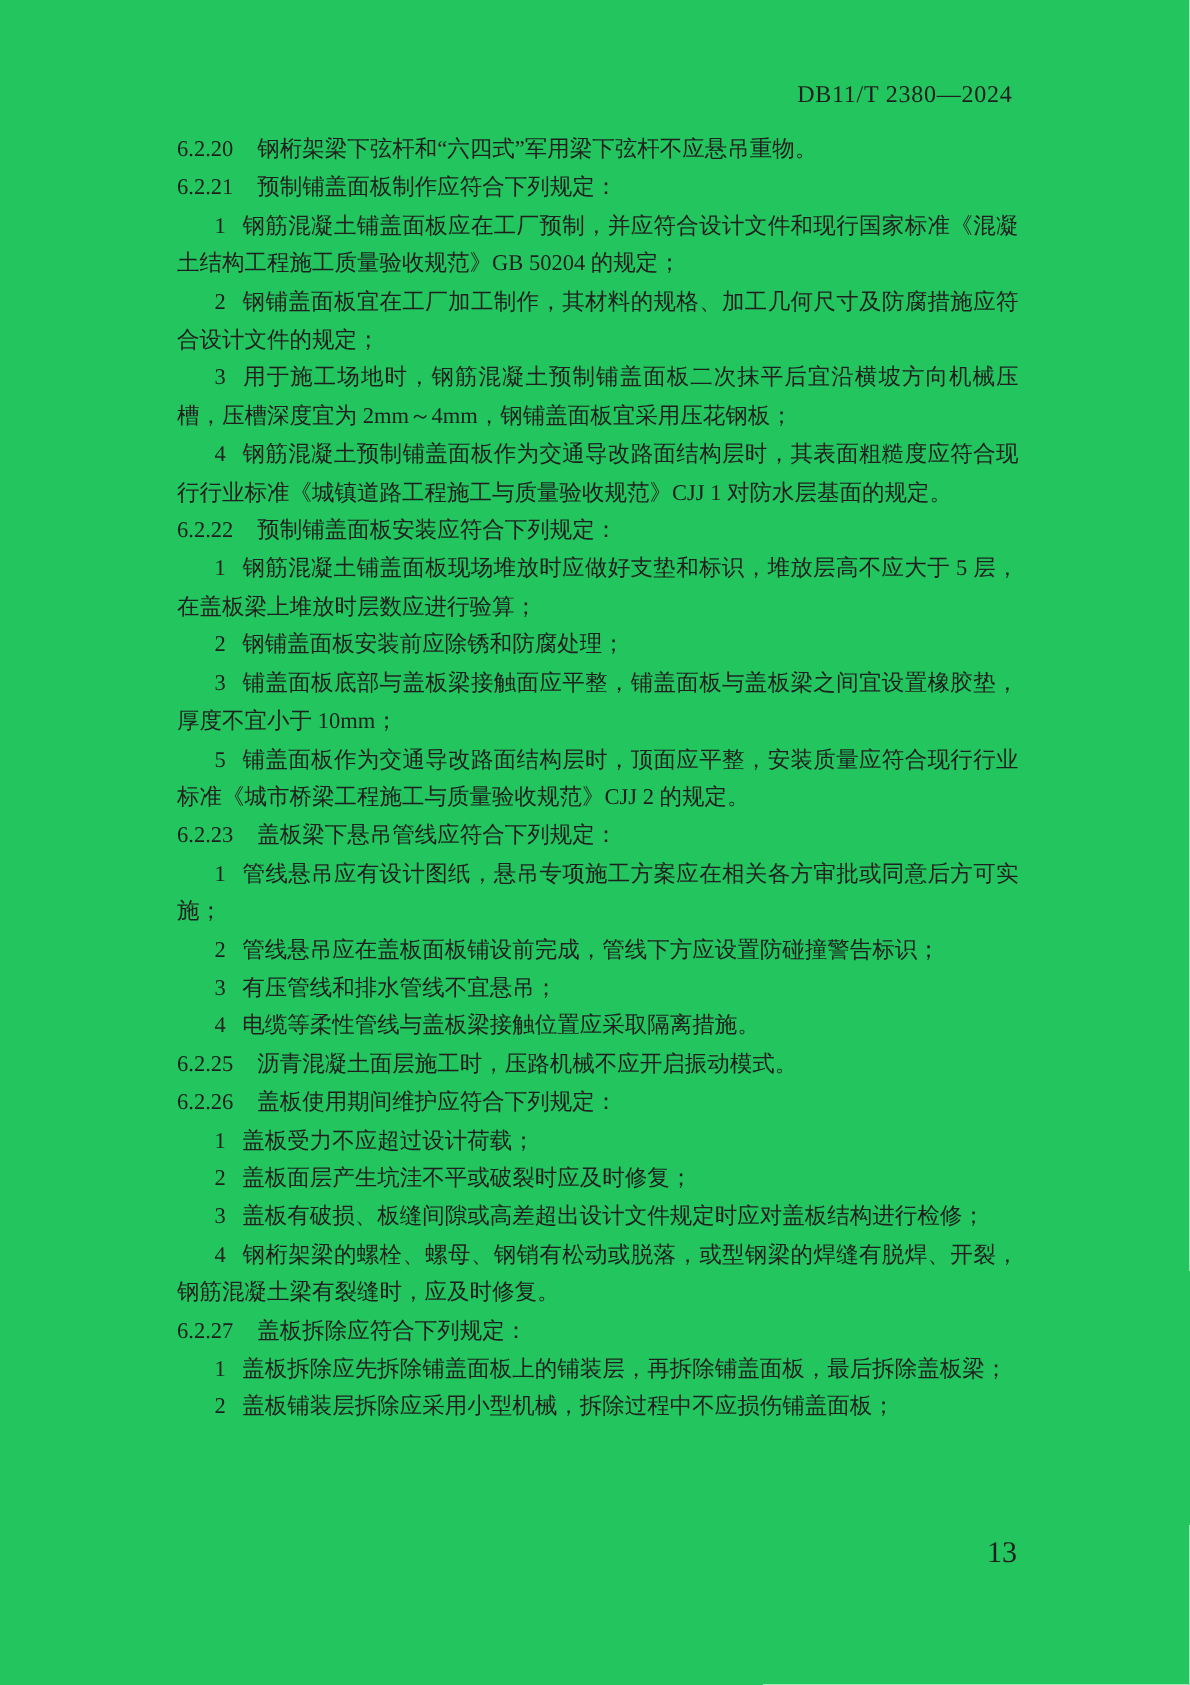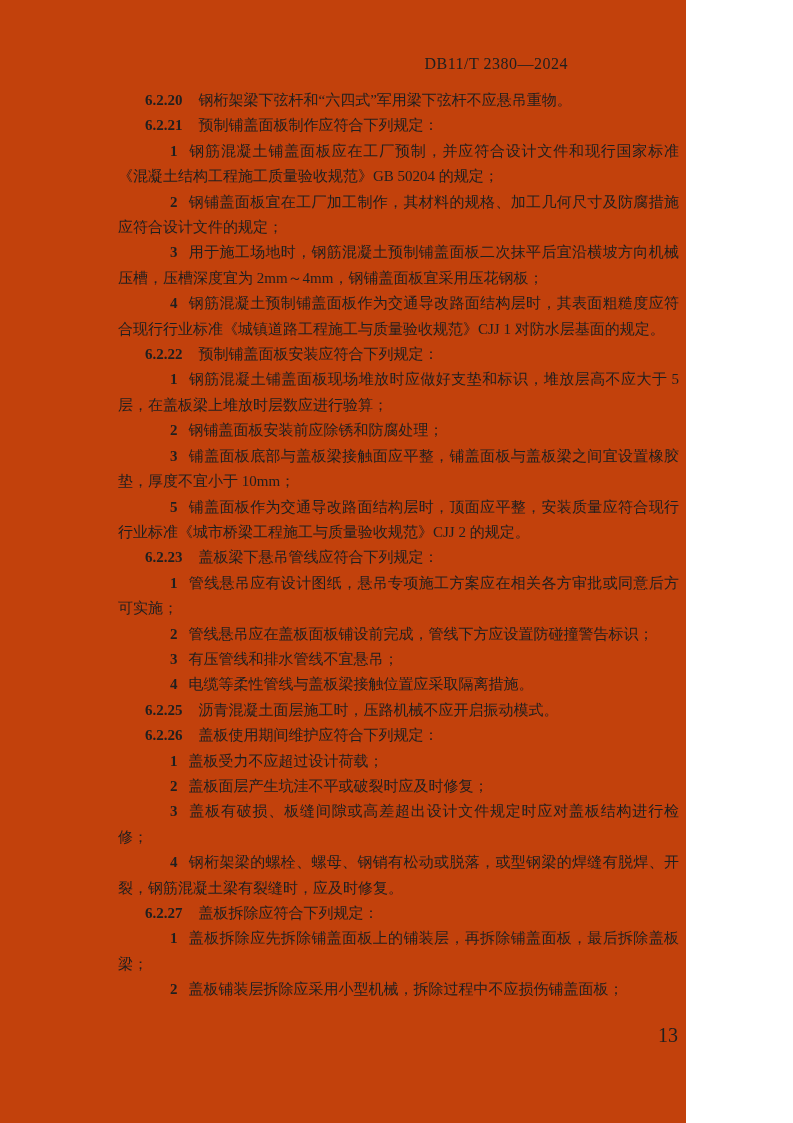--- a/index.html
+++ b/index.html
@@ -2,23 +2,23 @@
 <html><head>
 <meta charset="utf-8">
 <style>
   html, body {
     margin: 0;
     padding: 0;
     background: #ffffff;
   }
   .page {
     position: relative;
-    width: 686px;
+    width: 793px;
     height: 1123px;
-    background: #c2410c;
+    background: #22c55e;
     font-family: "Liberation Serif", "DejaVu Serif", serif;
     color: #1f1f1f;
     overflow: hidden;
   }
   .doc-header {
     position: absolute;
     top: 55px;
     right: 118px;
     font-size: 16px;
     letter-spacing: 0.5px;
@@ -34,22 +34,21 @@
     text-align: justify;
     text-justify: inter-ideograph;
   }
   .para {
     margin: 0;
   }
   .para.item {
     text-indent: 25px;
   }
   .para-label {
-    font-weight: bold;
-    margin-left: 27px;
+    font-weight: normal;
   }
   .para.section > .para-label {
     margin-right: 16px;
   }
   .para.item > .para-label {
     margin-right: 11px;
   }
   .page-number {
     position: absolute;
     top: 1024px;

